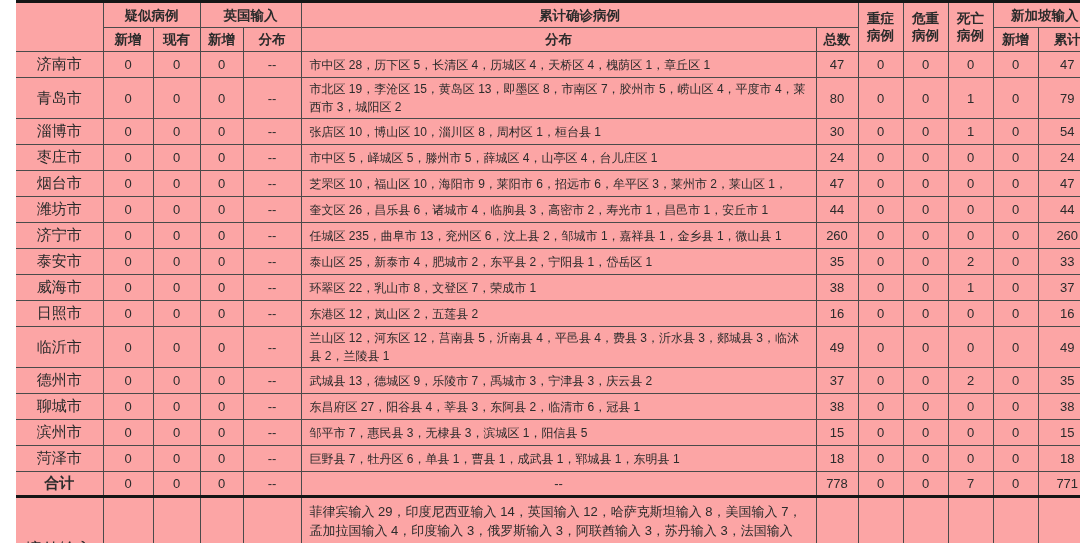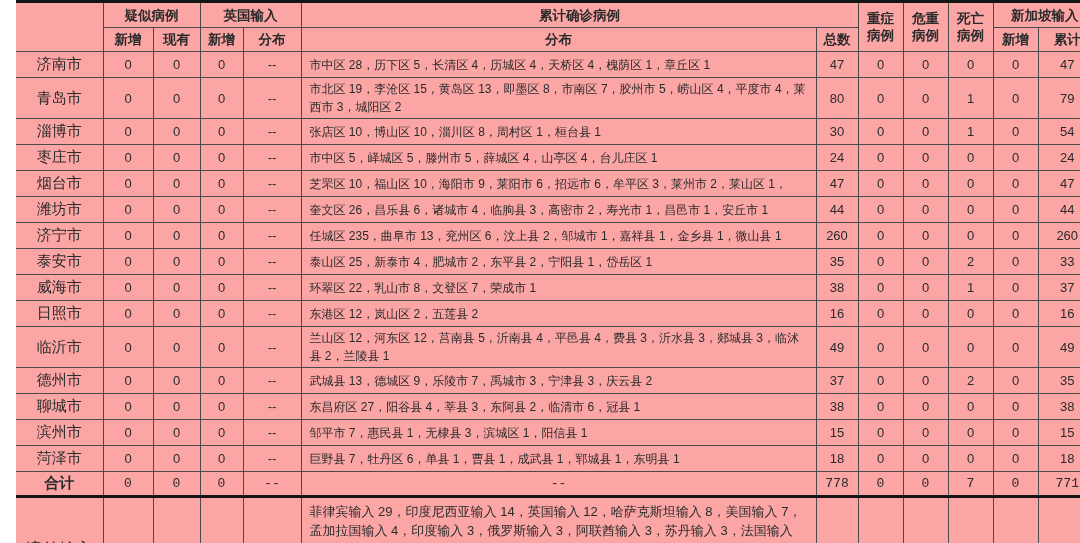--- a/index.html
+++ b/index.html
@@ -11,21 +11,21 @@
         vertical-align:middle;overflow:hidden;}
   th:first-child,td:first-child{border-left:0;}
   th:last-child,td:last-child{border-right:0;}
   thead th{font-weight:bold;font-size:13.5px;text-align:center;line-height:17px;padding:3px 2px;}
   thead tr.h1{height:26px;}
   thead tr.h2{height:22px;padding-left:16px;}
   tbody td{height:21px;}
   .num{text-align:center;}
   .row-label{text-align:center;font-size:15px;}
   .dist{text-align:left;font-size:12px;line-height:18px;padding:2px 8px;}
-  .total-row td{border-bottom:3px solid #151515;font-family:Liberation Mono, monospace;}
+  .total-row td{border-bottom:3px solid #151515;}
   .total-row .row-label{font-weight:bold;}
   .import-row .row-label,.import-row .num{font-size:17px;}
   .import-row .dist{font-size:13px;line-height:19px;padding:4px 8px;}
 </style>
 </head>
 <body>
 
 <div class="page">
   <table>
     <colgroup>
@@ -246,21 +246,21 @@
           <td class="num">0</td>
           <td class="num">0</td>
           <td class="num">38</td>
         </tr>
         <tr class="city-row">
           <td class="row-label">滨州市</td>
           <td class="num">0</td>
           <td class="num">0</td>
           <td class="num">0</td>
           <td class="num">--</td>
-          <td class="dist">邹平市 7，惠民县 1，无棣县 3，滨城区 1，阳信县 1</td>
+          <td class="dist">邹平市 7，惠民县 3，无棣县 3，滨城区 1，阳信县 5</td>
           <td class="num">15</td>
           <td class="num">0</td>
           <td class="num">0</td>
           <td class="num">0</td>
           <td class="num">0</td>
           <td class="num">15</td>
         </tr>
         <tr class="city-row">
           <td class="row-label">菏泽市</td>
           <td class="num">0</td>

